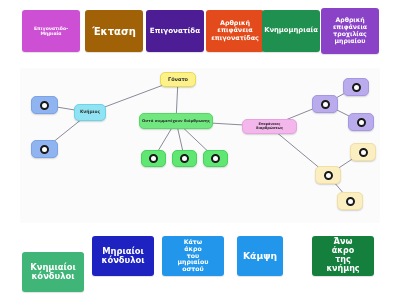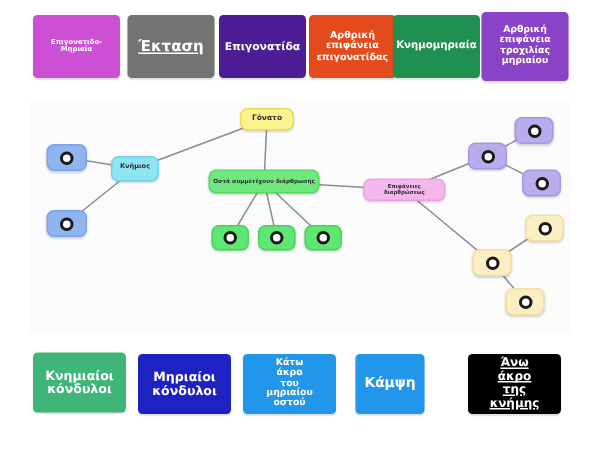--- a/index.html
+++ b/index.html
@@ -153,47 +153,47 @@
       </div>
       <div class="node" style="left: 337px; top: 192px; width: 26px; height: 18px; background: rgb(251, 238, 192); border: 1px solid rgb(241, 223, 164);">
         <div class="slot-mark"></div>
       </div>
     </div>
 
   <div id="top-rail">
       <div class="chip" style="left: 22px; top: 10px; width: 58px; height: 42px; background: rgb(204, 79, 212); font-size: 4.6px;">
         <span>Επιγονατιδο-Μηριαία</span>
       </div>
-      <div class="chip" style="left: 85px; top: 10px; width: 58px; height: 42px; background: #737373; font-size: 10px; text-decoration: underline;">
+      <div class="chip" style="left: 85px; top: 10px; width: 58px; height: 42px; background: #a16207; font-size: 10px;">
         <span>Έκταση</span>
       </div>
       <div class="chip" style="left: 146px; top: 10px; width: 58px; height: 42px; background: #4c1d95; font-size: 7.2px;">
         <span>Επιγονατίδα</span>
       </div>
       <div class="chip" style="left: 206px; top: 10px; width: 58px; height: 42px; background: rgb(228, 75, 28); font-size: 6.4px;">
         <span>Αρθρική επιφάνεια επιγονατίδας</span>
       </div>
       <div class="chip" style="left: 262px; top: 10px; width: 58px; height: 42px; background: rgb(31, 144, 80); font-size: 6.8px;">
         <span>Κνημομηριαία</span>
       </div>
       <div class="chip" style="left: 321px; top: 8px; width: 58px; height: 46px; background: rgb(138, 67, 198); font-size: 6.2px;">
         <span>Αρθρική επιφάνεια τροχιλίας μηριαίου</span>
       </div>
     </div>
   <div id="bottom-rail">
-      <div class="chip" style="left: 22px; top: 235px; width: 62px; height: 40px; background: rgb(63, 181, 119); font-size: 8.4px;">
+      <div class="chip" style="left: 22px; top: 252px; width: 62px; height: 40px; background: rgb(63, 181, 119); font-size: 8.4px;">
         <span>Κνημιαίοι κόνδυλοι</span>
       </div>
       <div class="chip" style="left: 92px; top: 236px; width: 62px; height: 40px; background: rgb(30, 34, 192); font-size: 8.4px;">
         <span>Μηριαίοι κόνδυλοι</span>
       </div>
       <div class="chip" style="left: 162px; top: 236px; width: 62px; height: 40px; background: rgb(33, 150, 234); font-size: 6.2px;">
         <span>Κάτω άκρο του μηριαίου οστού</span>
       </div>
       <div class="chip" style="left: 237px; top: 236px; width: 46px; height: 40px; background: rgb(33, 150, 234); font-size: 9.2px;">
         <span>Κάμψη</span>
       </div>
-      <div class="chip" style="left: 312px; top: 236px; width: 62px; height: 40px; background: #000000; font-size: 8px; text-decoration: underline;">
+      <div class="chip" style="left: 312px; top: 236px; width: 62px; height: 40px; background: #15803d; font-size: 8px;">
         <span>Άνω άκρο της κνήμης</span>
       </div>
     </div>
 
 </div>
 
 </body></html>

